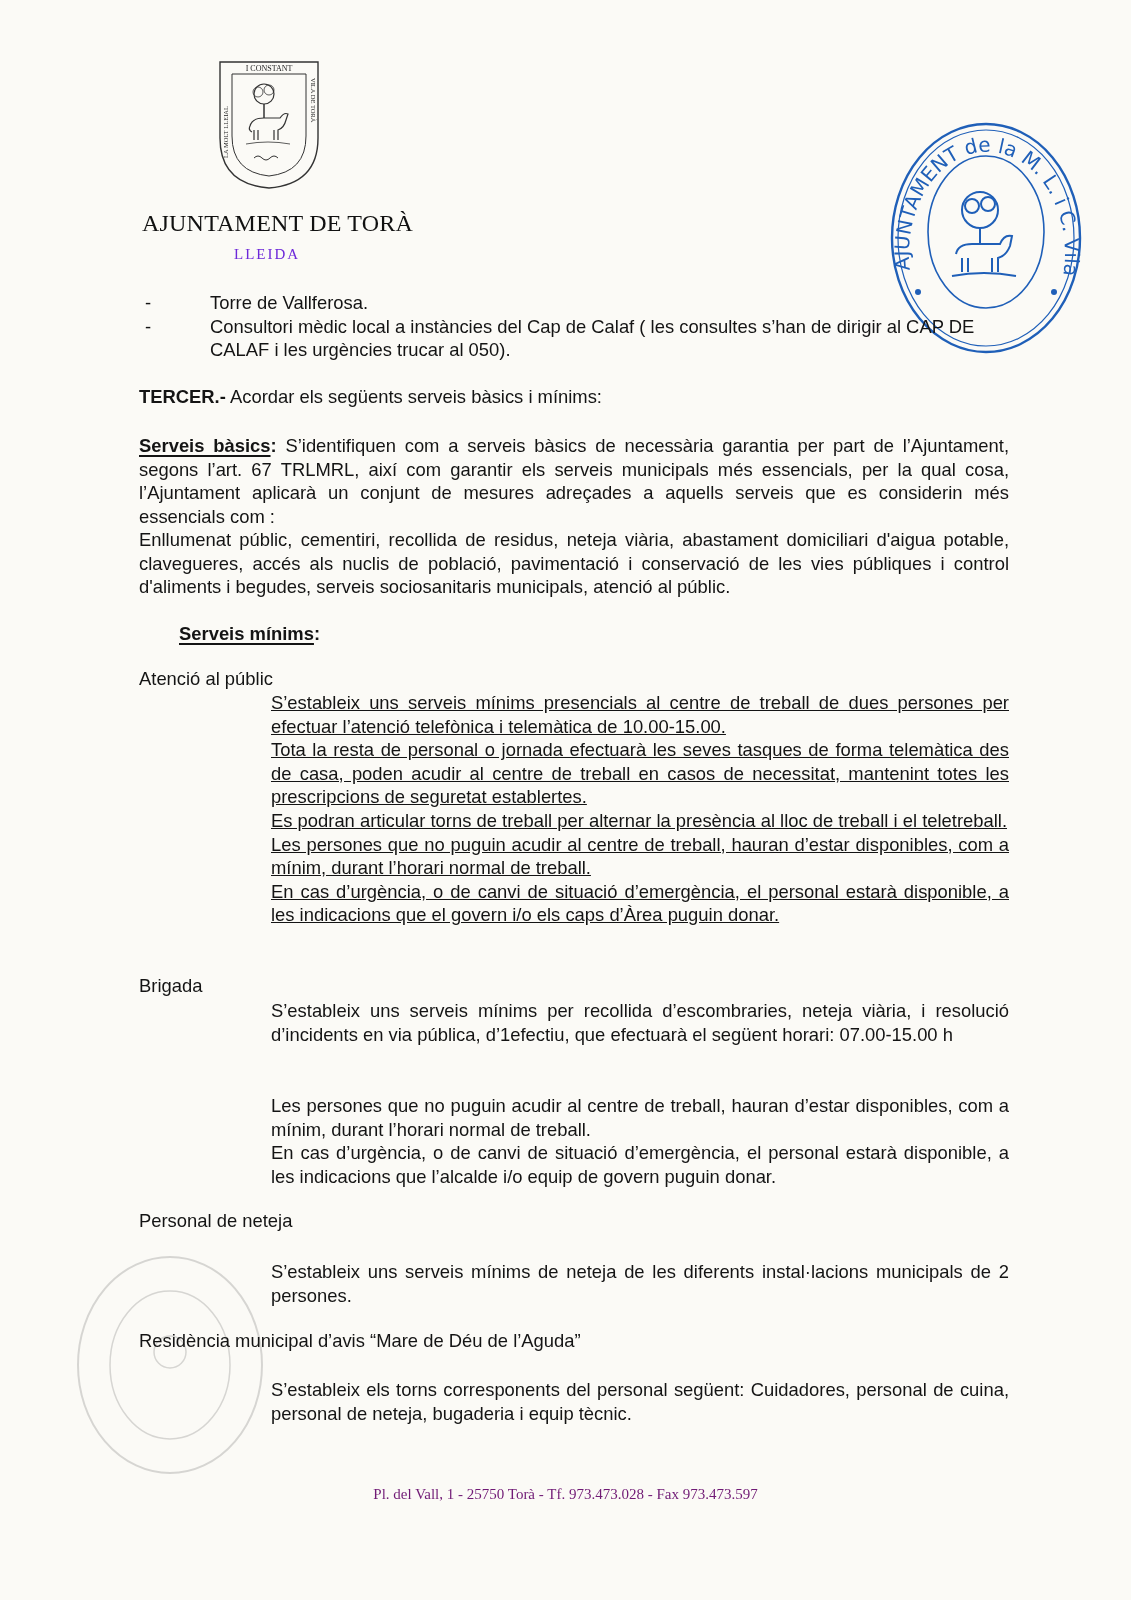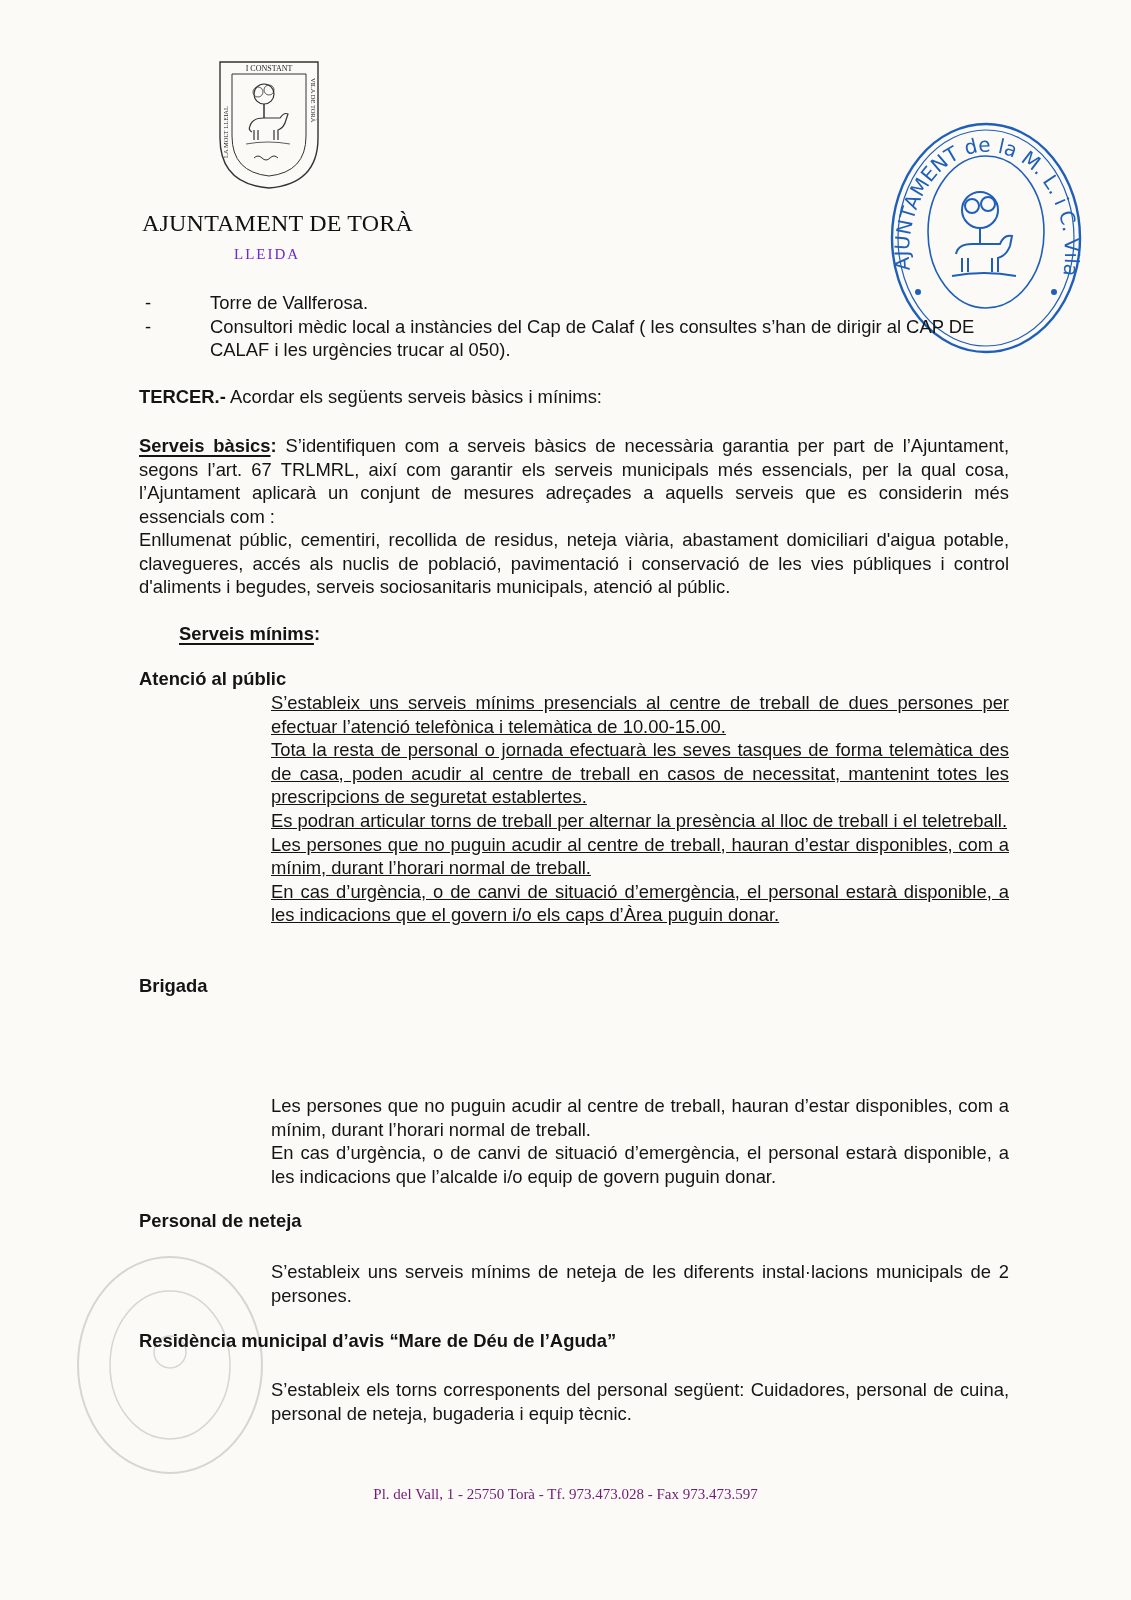--- a/index.html
+++ b/index.html
@@ -33,21 +33,21 @@
     .txt { position: absolute; font-size: 18.4px; line-height: 23.5px; color: #141414; }
     .bullets { left: 203px; top: 291px; width: 820px; }
     .bullet { position: relative; padding-left: 7px; }
     .bullet .dash { position: absolute; left: -58px; }
     .tercer { left: 139px; top: 385px; width: 880px; }
     .bold { font-weight: bold; }
     .u { text-decoration: underline; text-decoration-thickness: 2px; text-underline-offset: 3px; }
     .basics { left: 139px; top: 434px; width: 870px; text-align: justify; }
     .basics p { margin: 0; }
     .min-title { left: 139px; top: 622px; margin-left: 40px; }
-    .heading { position: absolute; left: 139px; font-size: 18.4px; font-weight: bold; color: #141414; }
+    .heading { position: absolute; left: 139px; font-size: 18.4px; font-weight: normal; color: #141414; }
     .h-atencio { top: 668px; }
     .h-brigada { top: 975px; }
     .h-neteja { top: 1210px; text-align: right; }
     .h-resid { top: 1330px; }
     .block { position: absolute; left: 271px; width: 738px; font-size: 18.4px; line-height: 23.6px; text-align: justify; color: #141414; }
     .block p { margin: 0; }
     .b-atencio { top: 691px; text-decoration: underline; }
     .b-brigada1 { top: 999px; }
     .b-brigada2 { top: 1094px; }
     .b-neteja { top: 1260px; }
@@ -139,20 +139,23 @@
   <div class="heading h-atencio">Atenció al públic</div>
   <div class="block b-atencio">
     <p>S’estableix uns serveis mínims presencials al centre de treball de dues persones per efectuar l’atenció telefònica i telemàtica de 10.00-15.00.</p>
     <p>Tota la resta de personal o jornada efectuarà les seves tasques de forma telemàtica des de casa, poden acudir al centre de treball en casos de necessitat, mantenint totes les prescripcions de seguretat establertes.</p>
     <p>Es podran articular torns de treball per alternar la presència al lloc de treball i el teletreball.</p>
     <p>Les persones que no puguin acudir al centre de treball, hauran d’estar disponibles, com a mínim, durant l’horari normal de treball.</p>
     <p>En cas d’urgència, o de canvi de situació d’emergència, el personal estarà disponible, a les indicacions que el govern i/o els caps d’Àrea puguin donar.</p>
   </div>
 
   <div class="heading h-brigada">Brigada</div>
+  <div class="block b-brigada1">
+    <p>S’estableix uns serveis mínims per recollida d’escombraries, neteja viària, i resolució d’incidents en via pública, d’1efectiu, que efectuarà el següent horari: 07.00-15.00 h</p>
+  </div>
   <div class="block b-brigada2">
     <p>Les persones que no puguin acudir al centre de treball, hauran d’estar disponibles, com a mínim, durant l’horari normal de treball.</p>
     <p>En cas d’urgència, o de canvi de situació d’emergència, el personal estarà disponible, a les indicacions que l’alcalde i/o equip de govern puguin donar.</p>
   </div>
 
   <div class="heading h-neteja">Personal de neteja</div>
   <div class="block b-neteja">
     <p>S’estableix uns serveis mínims de neteja de les diferents instal·lacions municipals de 2 persones.</p>
   </div>
 

